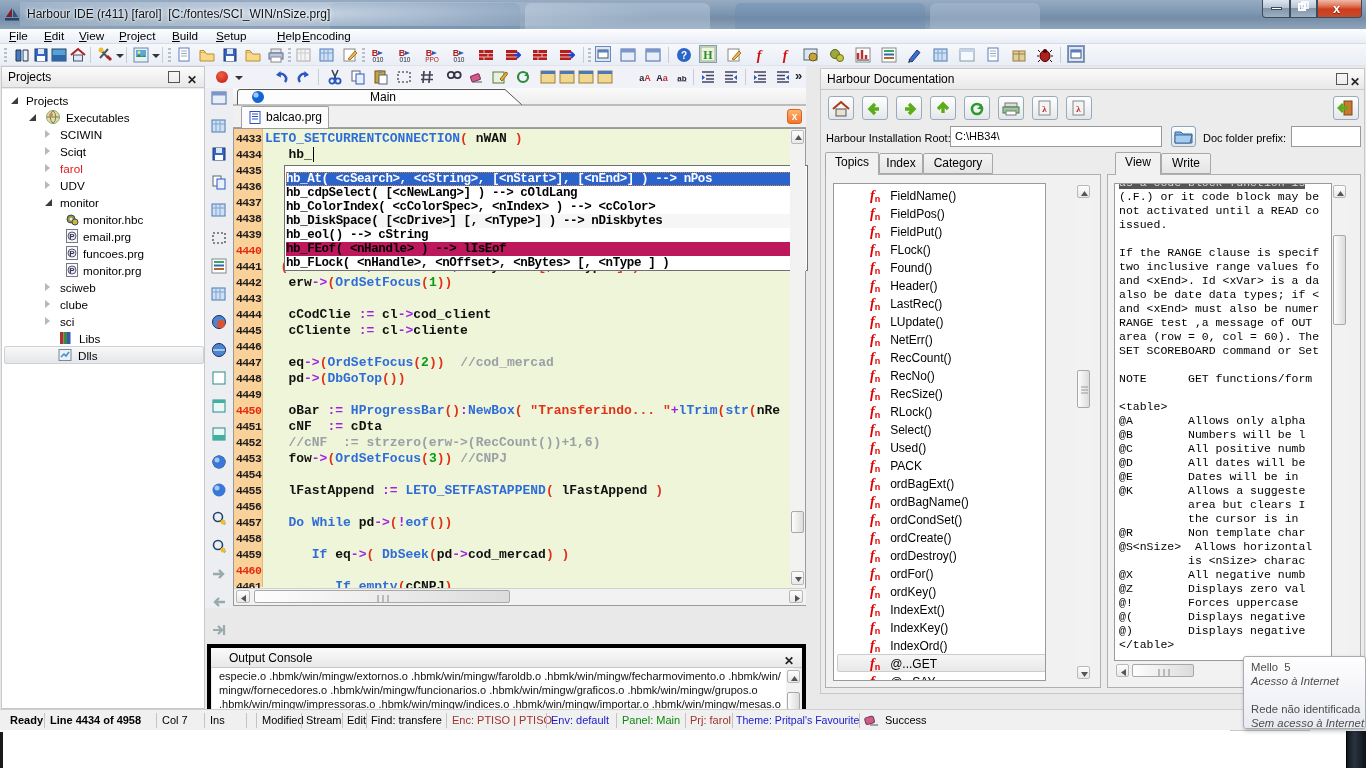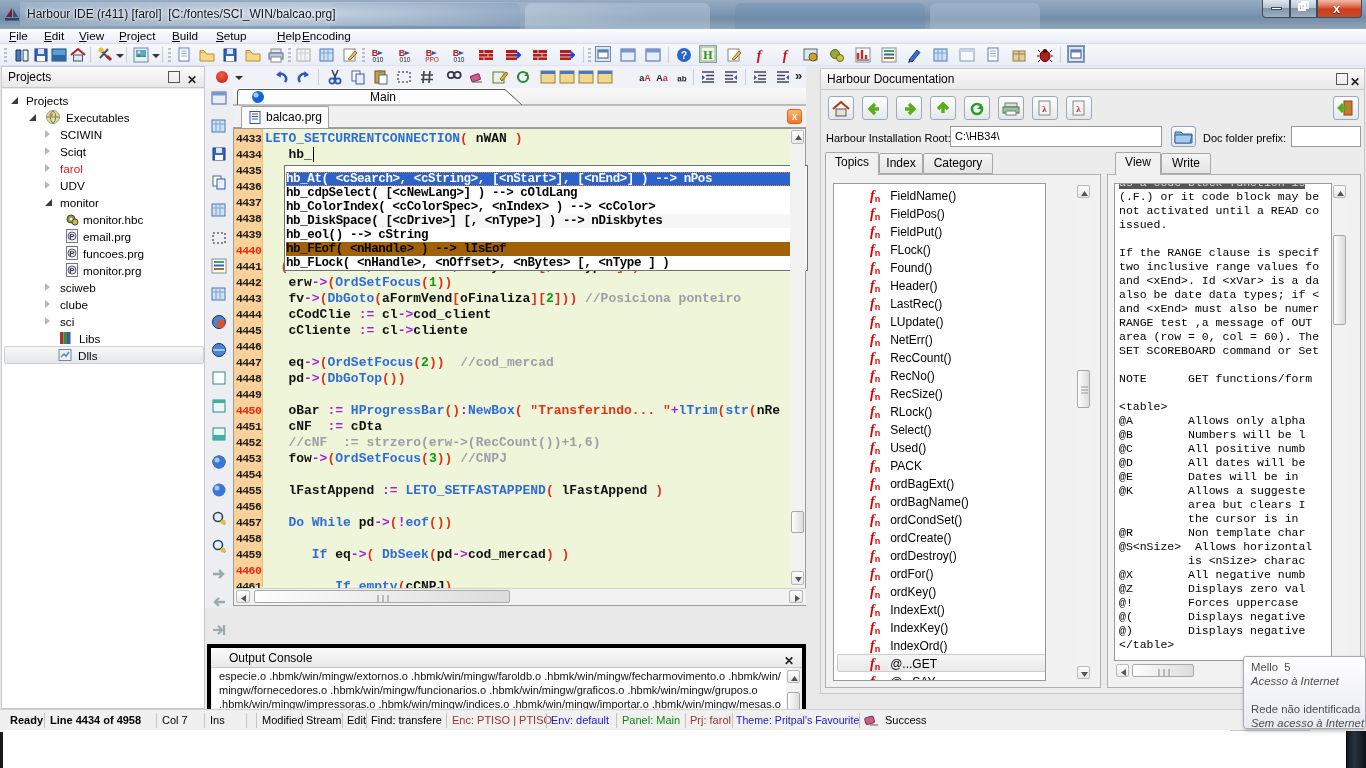--- a/index.html
+++ b/index.html
@@ -116,21 +116,21 @@
 <div class="abs glass1"></div>
     <div class="abs glass2"></div>
     <div class="abs glass3"></div>
     <div class="abs glass4"></div>
 <svg class="abs" id="title-ico" viewBox="0 0 17 17">
       <path d="M8 2 L8 11 L2 11 Z" fill="#7a1f2b"></path>
       <path d="M9 3 L14 11 L9 11 Z" fill="#33507a"></path>
       <rect x="1" y="12" width="14" height="2.5" fill="#24436b"></rect>
     </svg>
 <div class="abs" style="left:20px;top:2px;width:640px;height:24px;background:radial-gradient(ellipse 60% 100% at 40% 50%,rgba(235,242,250,.75),rgba(235,242,250,0))"></div>
-<div class="abs" id="title-txt">Harbour IDE (r411) [farol]  [C:/fontes/SCI_WIN/balcao.prg]</div>
+<div class="abs" id="title-txt">Harbour IDE (r411) [farol]  [C:/fontes/SCI_WIN/nSize.prg]</div>
 <div class="abs winbtn" id="btn-min">
       <span style="left:8px;top:7px;width:11px;height:3px;background:#fff;border:1px solid #3c4c5c"></span>
     </div>
 <div class="abs winbtn" id="btn-max">
       <span style="left:7px;top:3px;width:8px;height:8px;border:2px solid #fff;background:transparent"></span>
       <span style="left:10px;top:1px;width:8px;height:8px;border:2px solid #fff;background:transparent;opacity:.8"></span>
     </div>
 <div class="abs winbtn" id="btn-close">
       <span style="left:15px;top:1px;font-size:13px;text-shadow:0 1px 1px #7a2010">x</span>
     </div>
@@ -629,40 +629,39 @@
 <div class="ln" style="top:370px">4456</div>
 <div class="ln" style="top:386px">4457</div>
 <div class="ln" style="top:402px">4458</div>
 <div class="ln" style="top:418px">4459</div>
 <div class="ln red" style="top:434px">4460</div>
 <div class="ln" style="top:450px">4461</div>
 <div class="cl" style="top:2px"><span class="k">LETO_SETCURRENTCONNECTION</span><span class="p">(</span> nWAN <span class="p">)</span></div>
 <div class="cl" style="top:18px">   hb_<span style="border-left:1.5px solid #000;margin-left:1px"></span></div>
 <div class="cl" style="top:130px"><span class="p">  (</span> <span style="color:#111">&lt;nHandle&gt;</span><span class="o">,</span> <span style="color:#111">&lt;nOffset&gt;</span><span class="o">,</span> <span style="color:#111">&lt;nBytes&gt;</span> <span class="p">[,</span> <span style="color:#111">&lt;nType</span> <span class="p">] )</span></div>
 <div class="cl" style="top:146px">   erw<span class="o">-&gt;</span><span class="p">(</span><span class="k">OrdSetFocus</span><span class="p">(</span><span class="n">1</span><span class="p">)</span><span class="p">)</span></div>
-<div class="cl" style="top:162px">   fv<span class="o">-&gt;</span><span class="p">(</span><span class="k">DbGoto</span><span class="p">(</span>aFormVend<span class="p">[</span>oFinaliza<span class="p">]</span><span class="p">[</span><span class="n">2</span><span class="p">]</span><span class="p">)</span><span class="p">)</span> <span class="c">//Posiciona ponteiro</span></div>
 <div class="cl" style="top:178px">   cCodClie <span class="o">:=</span> cl<span class="o">-&gt;</span>cod_client</div>
 <div class="cl" style="top:194px">   cCliente <span class="o">:=</span> cl<span class="o">-&gt;</span>cliente</div>
 <div class="cl" style="top:226px">   eq<span class="o">-&gt;</span><span class="p">(</span><span class="k">OrdSetFocus</span><span class="p">(</span><span class="n">2</span><span class="p">)</span><span class="p">)</span>  <span class="c">//cod_mercad</span></div>
 <div class="cl" style="top:242px">   pd<span class="o">-&gt;</span><span class="p">(</span><span class="k">DbGoTop</span><span class="p">(</span><span class="p">)</span><span class="p">)</span></div>
 <div class="cl" style="top:274px">   oBar <span class="o">:=</span> <span class="k">HProgressBar</span><span class="p">(</span><span class="p">)</span><span class="o">:</span><span class="k">NewBox</span><span class="p">(</span> <span class="s">"Transferindo... "</span><span class="o">+</span><span class="k">lTrim</span><span class="p">(</span><span class="k">str</span><span class="p">(</span>nRe</div>
 <div class="cl" style="top:290px">   cNF  <span class="o">:=</span> cDta</div>
 <div class="cl" style="top:306px">   <span class="c">//cNF  := strzero(erw-&gt;(RecCount())+1,6)</span></div>
 <div class="cl" style="top:322px">   fow<span class="o">-&gt;</span><span class="p">(</span><span class="k">OrdSetFocus</span><span class="p">(</span><span class="n">3</span><span class="p">)</span><span class="p">)</span> <span class="c">//CNPJ</span></div>
 <div class="cl" style="top:354px">   lFastAppend <span class="o">:=</span> <span class="k">LETO_SETFASTAPPEND</span><span class="p">(</span> lFastAppend <span class="p">)</span></div>
 <div class="cl" style="top:386px">   <span class="k">Do While</span> pd<span class="o">-&gt;</span><span class="p">(</span><span class="o">!</span><span class="k">eof</span><span class="p">(</span><span class="p">)</span><span class="p">)</span></div>
 <div class="cl" style="top:418px">      <span class="k">If</span> eq<span class="o">-&gt;</span><span class="p">(</span> <span class="k">DbSeek</span><span class="p">(</span>pd<span class="o">-&gt;</span>cod_mercad<span class="p">)</span> <span class="p">)</span></div>
 <div class="cl" style="top:450px">         <span class="k">If</span> <span class="k">empty</span><span class="p">(</span>cCNPJ<span class="p">)</span></div>
 <div class="abs" id="popup">
 <div class="prow" id="prow0" style="top:6px">hb_At( &lt;cSearch&gt;, &lt;cString&gt;, [&lt;nStart&gt;], [&lt;nEnd&gt;] ) --&gt; nPos</div>
 <div class="prow" style="top:20px">hb_cdpSelect( [&lt;cNewLang&gt;] ) --&gt; cOldLang</div>
 <div class="prow" style="top:34px">hb_ColorIndex( &lt;cColorSpec&gt;, &lt;nIndex&gt; ) --&gt; &lt;cColor&gt;</div>
 <div class="prow" style="top:48px;background:#f6f6f6">hb_DiskSpace( [&lt;cDrive&gt;] [, &lt;nType&gt;] ) --&gt; nDiskbytes</div>
 <div class="prow" style="top:62px">hb_eol() --&gt; cString</div>
-<div class="prow" style="top:76px;background:#a16207">hb_FEof( &lt;nHandle&gt; ) --&gt; lIsEof</div>
+<div class="prow" style="top:76px;background:#be185d">hb_FEof( &lt;nHandle&gt; ) --&gt; lIsEof</div>
 <div class="prow" style="top:90px">hb_FLock( &lt;nHandle&gt;, &lt;nOffset&gt;, &lt;nBytes&gt; [, &lt;nType ] )</div>
 <div class="vsb" style="right:1px;top:1px;width:13px;height:104px;border-left:1px solid #ccc"></div>
 <div class="sbtn" style="right:2px;top:2px;width:11px;height:12px"><svg width="11" height="12">
             <path d="M5.5 3 l3 4 h-6Z" fill="#555"></path>
           </svg></div>
 <div class="sbtn" style="right:2px;bottom:2px;width:11px;height:12px"><svg width="11" height="12">
             <path d="M5.5 9 l3-4 h-6Z" fill="#555"></path>
           </svg></div>
 <div class="sth" style="right:2px;top:15px;width:11px;height:30px"></div>
 </div>

